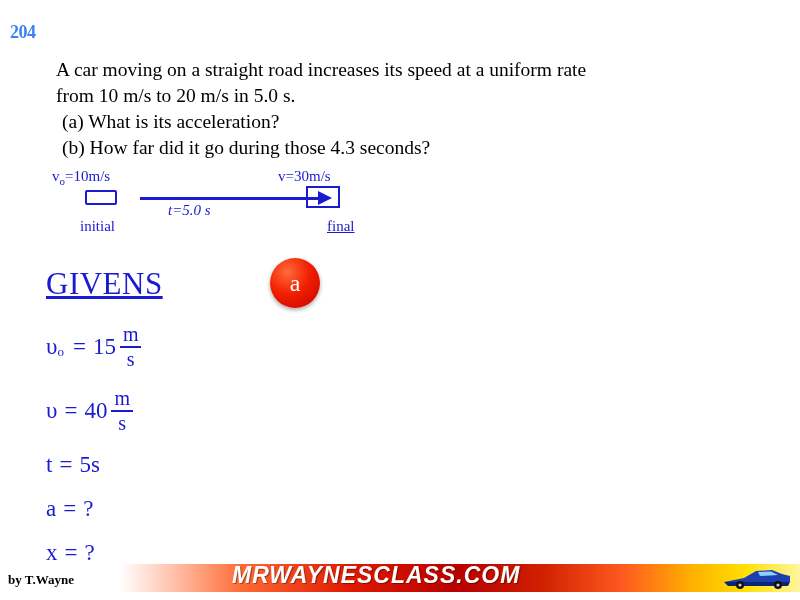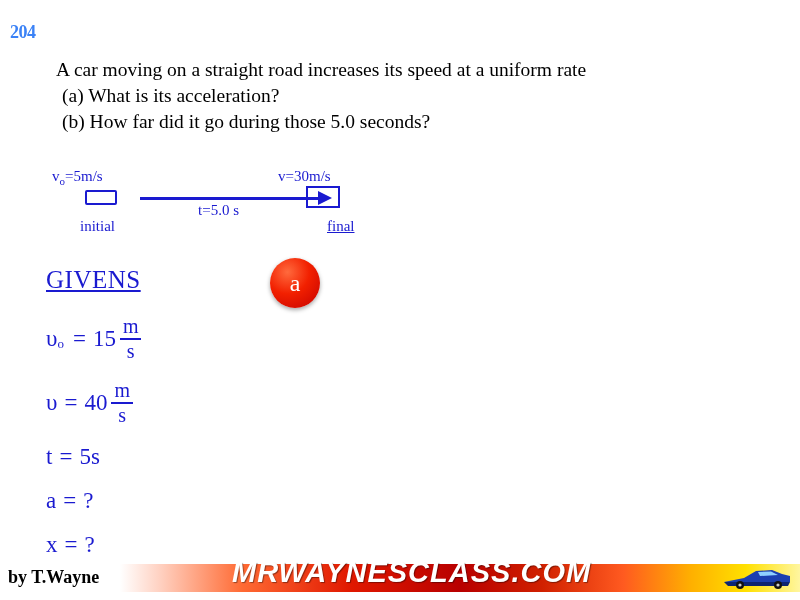--- a/index.html
+++ b/index.html
@@ -64,21 +64,21 @@
     position: absolute;
     font-family: "Liberation Serif", serif;
     font-size: 15px;
     color: #1a1ad0;
     white-space: nowrap;
   }
   .lbl-vo   { left: 52px;  top: 8px; }
   .lbl-v    { left: 278px; top: 8px; }
   .lbl-init { left: 80px;  top: 58px; }
   .lbl-fin  { left: 327px; top: 58px; text-decoration: underline; }
-  .lbl-t    { left: 198px; top: 42px; }
+  .lbl-t    { left: 168px; top: 42px; font-style: italic; }
   .lbl-sub {
     font-size: 11px;
     vertical-align: sub;
   }
 
   .car-box {
     position: absolute;
     left: 85px;
     top: 30px;
     width: 32px;
@@ -119,21 +119,21 @@
 
   
   .givens {
     position: absolute;
     left: 46px;
     top: 266px;
     color: #1a1ad0;
     font-family: "Liberation Serif", serif;
   }
   .givens-title {
-    font-size: 25px;
+    font-size: 31px;
     text-decoration: underline;
     letter-spacing: 0.5px;
     margin-bottom: 22px;
   }
   .given-row {
     display: flex;
     align-items: center;
     font-size: 23px;
     margin-bottom: 18px;
     white-space: nowrap;
@@ -218,56 +218,57 @@
       #ffe000 92%,
       #fff6a0 100%);
   }
   .footer-site {
     position: absolute;
     left: 232px;
     bottom: 11px;
     font-family: "Liberation Sans", sans-serif;
     font-weight: bold;
     font-style: italic;
-    font-size: 29px;
+    font-size: 23px;
     color: #ffffff;
     letter-spacing: 1px;
     text-shadow: 1px 1px 1px rgba(0,0,0,0.4);
   }
   .footer-author {
     position: absolute;
     left: 8px;
     bottom: 12px;
     font-family: "Liberation Serif", serif;
     font-weight: bold;
-    font-size: 18px;
+    font-size: 13px;
     color: #000000;
   }
   .footer-car {
     position: absolute;
     right: 8px;
     bottom: 10px;
     width: 70px;
     height: 26px;
   }
 </style>
 </head>
 <body>
 
 <div class="problem">
   <div class="prob-number">204</div>
   <div class="prob-body">
     <span class="prob-line">A car moving on a straight road increases its speed at a uniform rate</span>
+    <span class="prob-line">from 10 m/s to 20 m/s in 5.0 s.</span>
     <span class="prob-line indent">(a) What is its acceleration?</span>
-    <span class="prob-line indent">(b) How far did it go during those 5.0 seconds?</span>
+    <span class="prob-line indent">(b) How far did it go during those 4.3 seconds?</span>
   </div>
 </div>
 
 <div class="diagram">
-  <div class="diag-label lbl-vo"><span>v</span><span class="lbl-sub">o</span><span>=5m/s</span></div>
+  <div class="diag-label lbl-vo"><span>v</span><span class="lbl-sub">o</span><span>=10m/s</span></div>
   <div class="diag-label lbl-v">v=30m/s</div>
   <div class="car-box"></div>
   <div class="arrow-line"></div>
   <div class="arrow-head"></div>
   <div class="final-box"></div>
   <div class="diag-label lbl-init">initial</div>
   <div class="diag-label lbl-fin">final</div>
   <div class="diag-label lbl-t">t=5.0 s</div>
 </div>
 

